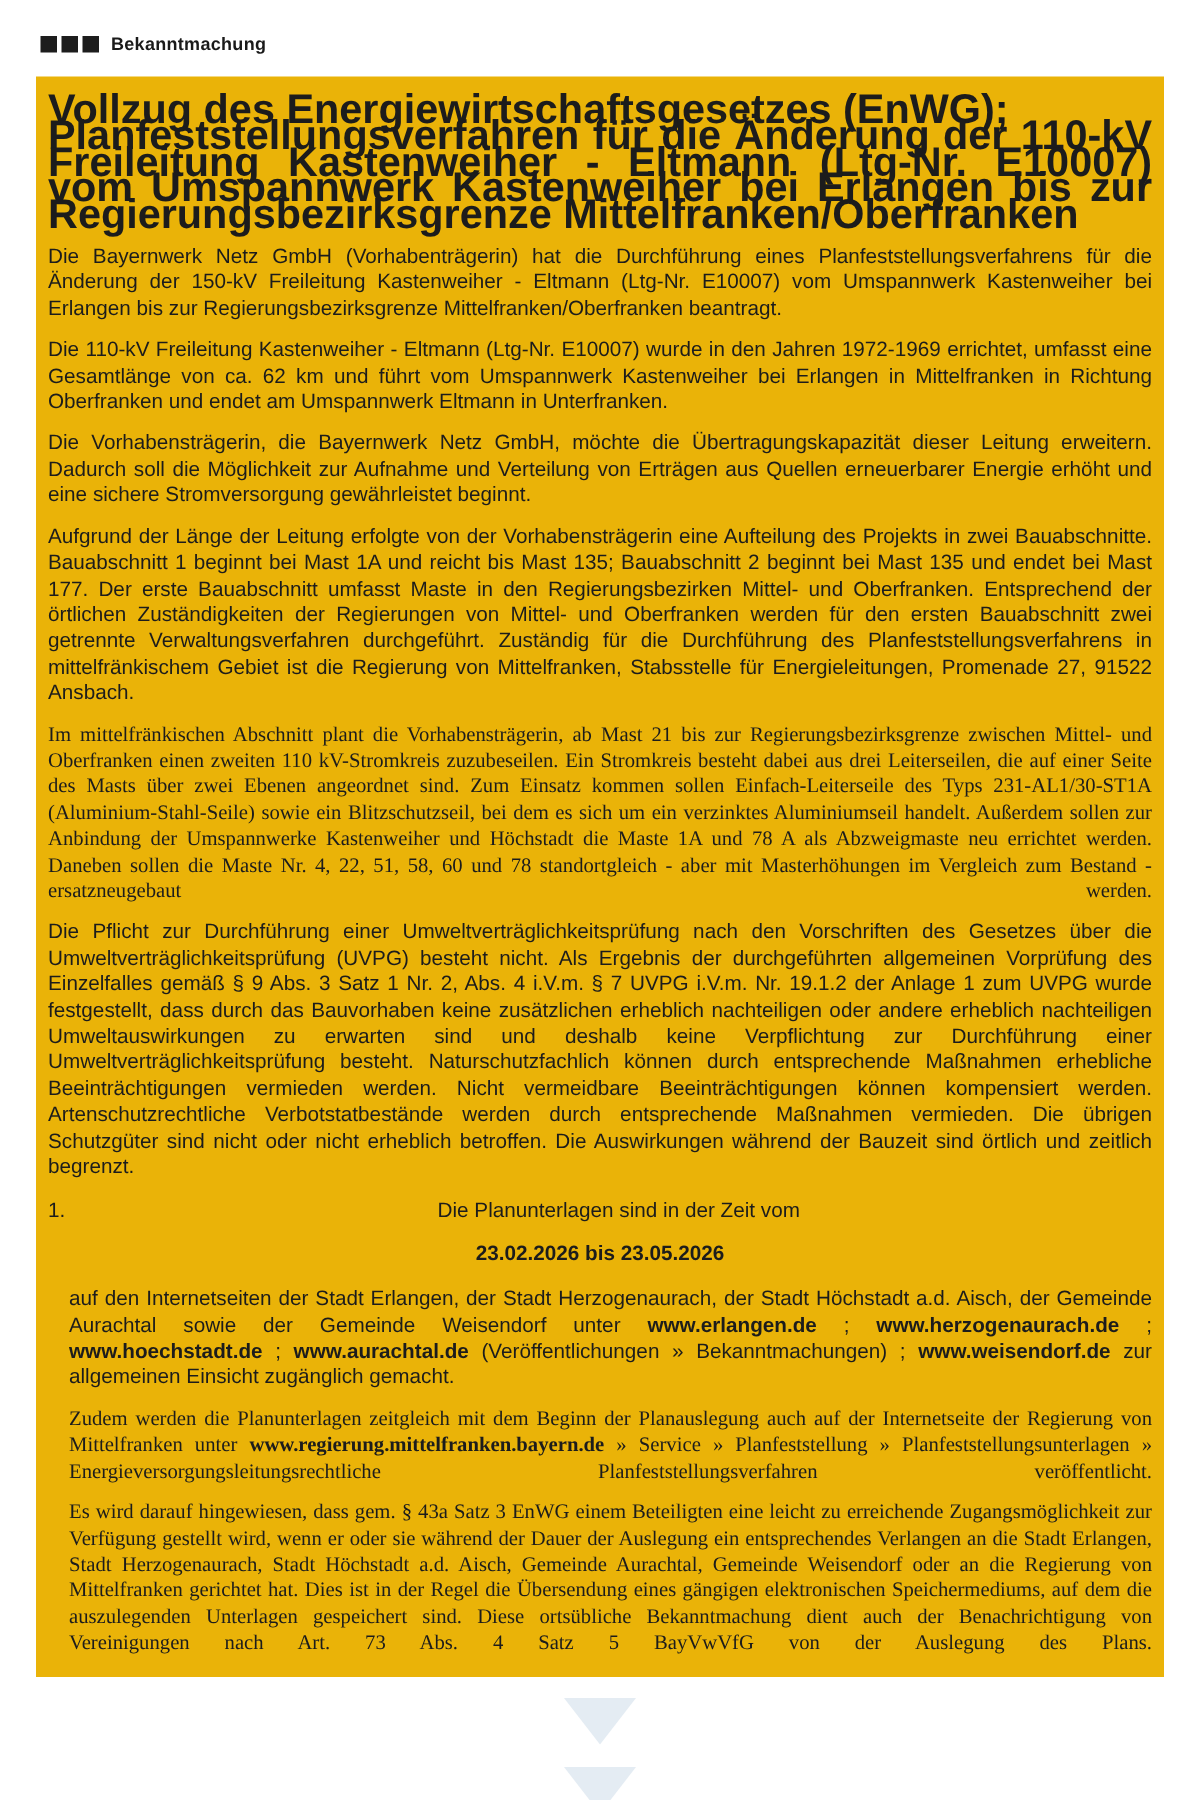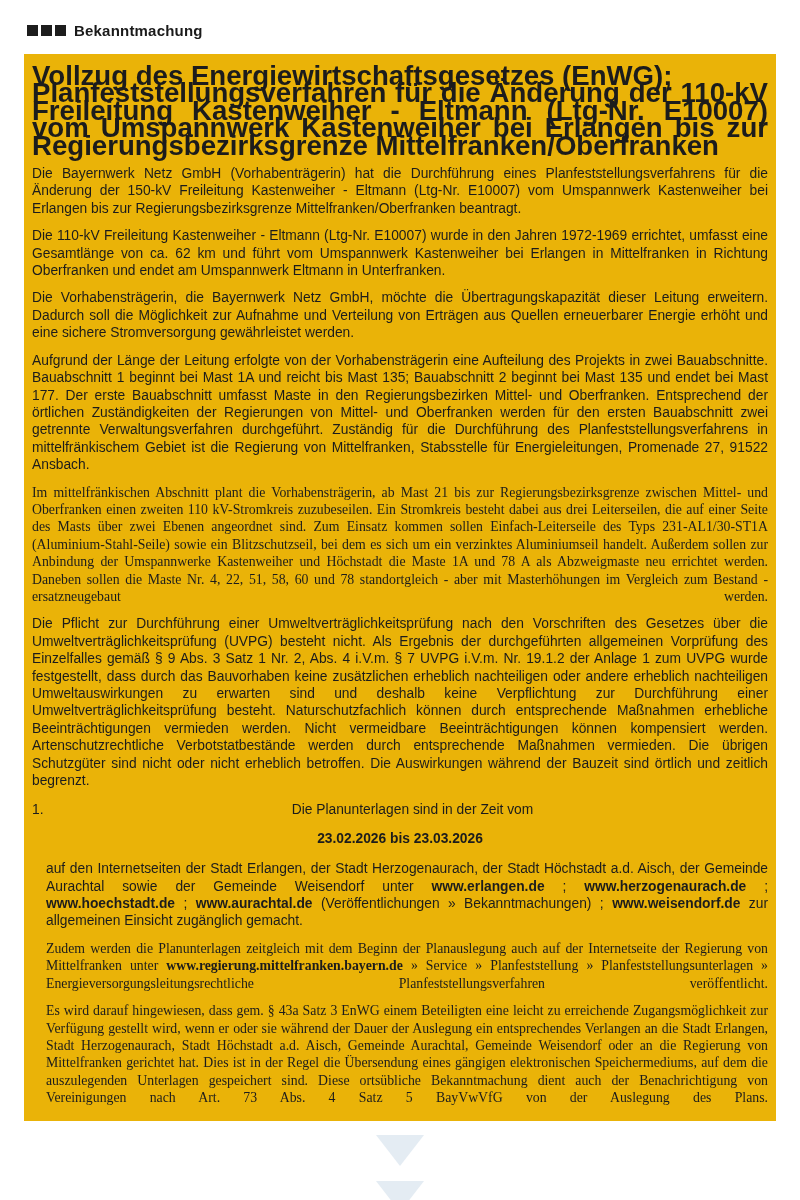--- a/index.html
+++ b/index.html
@@ -19,21 +19,21 @@
   
   .doc-header {
     display: flex;
     align-items: center;
     gap: 8px;
     margin: 22px 0 0 27px;
   }
   .squares { display: flex; gap: 3px; }
   .sq { width: 11px; height: 11px; background: #1d1d1d; }
   .doc-header-title {
-    font-size: 15px;
+    font-size: 12px;
     font-weight: bold;
     color: #1a1a1a;
     letter-spacing: 0.2px;
   }
   
   .notice-box {
     margin: 15px 24px 0 24px;
     background: #eab308;
     padding: 13px 8px 14px 8px;
     font-size: 13.8px;
@@ -88,31 +88,31 @@
 
   <main class="notice-box">
 
     <h1 class="notice-title">
       <div class="t-line">Vollzug des Energiewirtschaftsgesetzes (EnWG);</div>
       <div class="t-line">Planfeststellungsverfahren für die Änderung der 110-kV Freileitung Kastenweiher - Eltmann (Ltg-Nr. E10007) vom Umspannwerk Kastenweiher bei Erlangen bis zur Regierungsbezirksgrenze Mittelfranken/Oberfranken</div>
     </h1>
 
     <p>Die Bayernwerk Netz GmbH (Vorhabenträgerin) hat die Durchführung eines Planfeststellungsverfahrens für die Änderung der 150-kV Freileitung Kastenweiher - Eltmann (Ltg-Nr. E10007) vom Umspannwerk Kastenweiher bei Erlangen bis zur Regierungsbezirksgrenze Mittelfranken/Oberfranken beantragt.</p>
     <p>Die 110-kV Freileitung Kastenweiher - Eltmann (Ltg-Nr. E10007) wurde in den Jahren 1972-1969 errichtet, umfasst eine Gesamtlänge von ca. 62 km und führt vom Umspannwerk Kastenweiher bei Erlangen in Mittelfranken in Richtung Oberfranken und endet am Umspannwerk Eltmann in Unterfranken.</p>
-    <p>Die Vorhabensträgerin, die Bayernwerk Netz GmbH, möchte die Übertragungskapazität dieser Leitung erweitern. Dadurch soll die Möglichkeit zur Aufnahme und Verteilung von Erträgen aus Quellen erneuerbarer Energie erhöht und eine sichere Stromversorgung gewährleistet werden.</p>
+    <p>Die Vorhabensträgerin, die Bayernwerk Netz GmbH, möchte die Übertragungskapazität dieser Leitung erweitern. Dadurch soll die Möglichkeit zur Aufnahme und Verteilung von Erträgen aus Quellen erneuerbarer Energie erhöht und eine sichere Stromversorgung gewährleistet beginnt.</p>
     <p>Aufgrund der Länge der Leitung erfolgte von der Vorhabensträgerin eine Aufteilung des Projekts in zwei Bauabschnitte. Bauabschnitt 1 beginnt bei Mast 1A und reicht bis Mast 135; Bauabschnitt 2 beginnt bei Mast 135 und endet bei Mast 177. Der erste Bauabschnitt umfasst Maste in den Regierungsbezirken Mittel- und Oberfranken. Entsprechend der örtlichen Zuständigkeiten der Regierungen von Mittel- und Oberfranken werden für den ersten Bauabschnitt zwei getrennte Verwaltungsverfahren durchgeführt. Zuständig für die Durchführung des Planfeststellungsverfahrens in mittelfränkischem Gebiet ist die Regierung von Mittelfranken, Stabsstelle für Energieleitungen, Promenade 27, 91522 Ansbach.</p>
     <p class="just-last">Im mittelfränkischen Abschnitt plant die Vorhabensträgerin, ab Mast 21 bis zur Regierungsbezirksgrenze zwischen Mittel- und Oberfranken einen zweiten 110 kV-Stromkreis zuzubeseilen. Ein Stromkreis besteht dabei aus drei Leiterseilen, die auf einer Seite des Masts über zwei Ebenen angeordnet sind. Zum Einsatz kommen sollen Einfach-Leiterseile des Typs 231-AL1/30-ST1A (Aluminium-Stahl-Seile) sowie ein Blitzschutzseil, bei dem es sich um ein verzinktes Aluminiumseil handelt. Außerdem sollen zur Anbindung der Umspannwerke Kastenweiher und Höchstadt die Maste 1A und 78 A als Abzweigmaste neu errichtet werden. Daneben sollen die Maste Nr. 4, 22, 51, 58, 60 und 78 standortgleich - aber mit Masterhöhungen im Vergleich zum Bestand - ersatzneugebaut werden.</p>
     <p>Die Pflicht zur Durchführung einer Umweltverträglichkeitsprüfung nach den Vorschriften des Gesetzes über die Umweltverträglichkeitsprüfung (UVPG) besteht nicht. Als Ergebnis der durchgeführten allgemeinen Vorprüfung des Einzelfalles gemäß § 9 Abs. 3 Satz 1 Nr. 2, Abs. 4 i.V.m. § 7 UVPG i.V.m. Nr. 19.1.2 der Anlage 1 zum UVPG wurde festgestellt, dass durch das Bauvorhaben keine zusätzlichen erheblich nachteiligen oder andere erheblich nachteiligen Umweltauswirkungen zu erwarten sind und deshalb keine Verpflichtung zur Durchführung einer Umweltverträglichkeitsprüfung besteht. Naturschutzfachlich können durch entsprechende Maßnahmen erhebliche Beeinträchtigungen vermieden werden. Nicht vermeidbare Beeinträchtigungen können kompensiert werden. Artenschutzrechtliche Verbotstatbestände werden durch entsprechende Maßnahmen vermieden. Die übrigen Schutzgüter sind nicht oder nicht erheblich betroffen. Die Auswirkungen während der Bauzeit sind örtlich und zeitlich begrenzt.</p>
 
     <div class="list-row">
       <span class="list-num">1.</span>
       <span class="list-text">Die Planunterlagen sind in der Zeit vom</span>
     </div>
 
-    <div class="date-line">23.02.2026 bis 23.03.2026</div>
+    <div class="date-line">23.02.2026 bis 23.05.2026</div>
 
     <p class="sub-para"><span>auf den Internetseiten der Stadt Erlangen, der Stadt Herzogenaurach, der Stadt Höchstadt a.d. Aisch, der Gemeinde Aurachtal sowie der Gemeinde Weisendorf unter </span><span class="seg-b">www.erlangen.de</span><span> ; </span><span class="seg-b">www.herzogenaurach.de</span><span> ; </span><span class="seg-b">www.hoechstadt.de</span><span> ; </span><span class="seg-b">www.aurachtal.de</span><span> (Veröffentlichungen » Bekanntmachungen) ; </span><span class="seg-b">www.weisendorf.de</span><span> zur allgemeinen Einsicht zugänglich gemacht.</span></p>
     <p class="sub-para just-last"><span>Zudem werden die Planunterlagen zeitgleich mit dem Beginn der Planauslegung auch auf der Internetseite der Regierung von Mittelfranken unter </span><span class="seg-b">www.regierung.mittelfranken.bayern.de</span><span> » Service » Planfeststellung » Planfeststellungsunterlagen » Energieversorgungsleitungsrechtliche Planfeststellungsverfahren veröffentlicht.</span></p>
     <p class="sub-para just-last"><span>Es wird darauf hingewiesen, dass gem. § 43a Satz 3 EnWG einem Beteiligten eine leicht zu erreichende Zugangsmöglichkeit zur Verfügung gestellt wird, wenn er oder sie während der Dauer der Auslegung ein entsprechendes Verlangen an die Stadt Erlangen, Stadt Herzogenaurach, Stadt Höchstadt a.d. Aisch, Gemeinde Aurachtal, Gemeinde Weisendorf oder an die Regierung von Mittelfranken gerichtet hat. Dies ist in der Regel die Übersendung eines gängigen elektronischen Speichermediums, auf dem die auszulegenden Unterlagen gespeichert sind. Diese ortsübliche Bekanntmachung dient auch der Benachrichtigung von Vereinigungen nach Art. 73 Abs. 4 Satz 5 BayVwVfG von der Auslegung des Plans.</span></p>
 
   </main>
 
   <div class="scroll-indicators">
     <div class="tri-down"></div>
     <div class="tri-down"></div>

